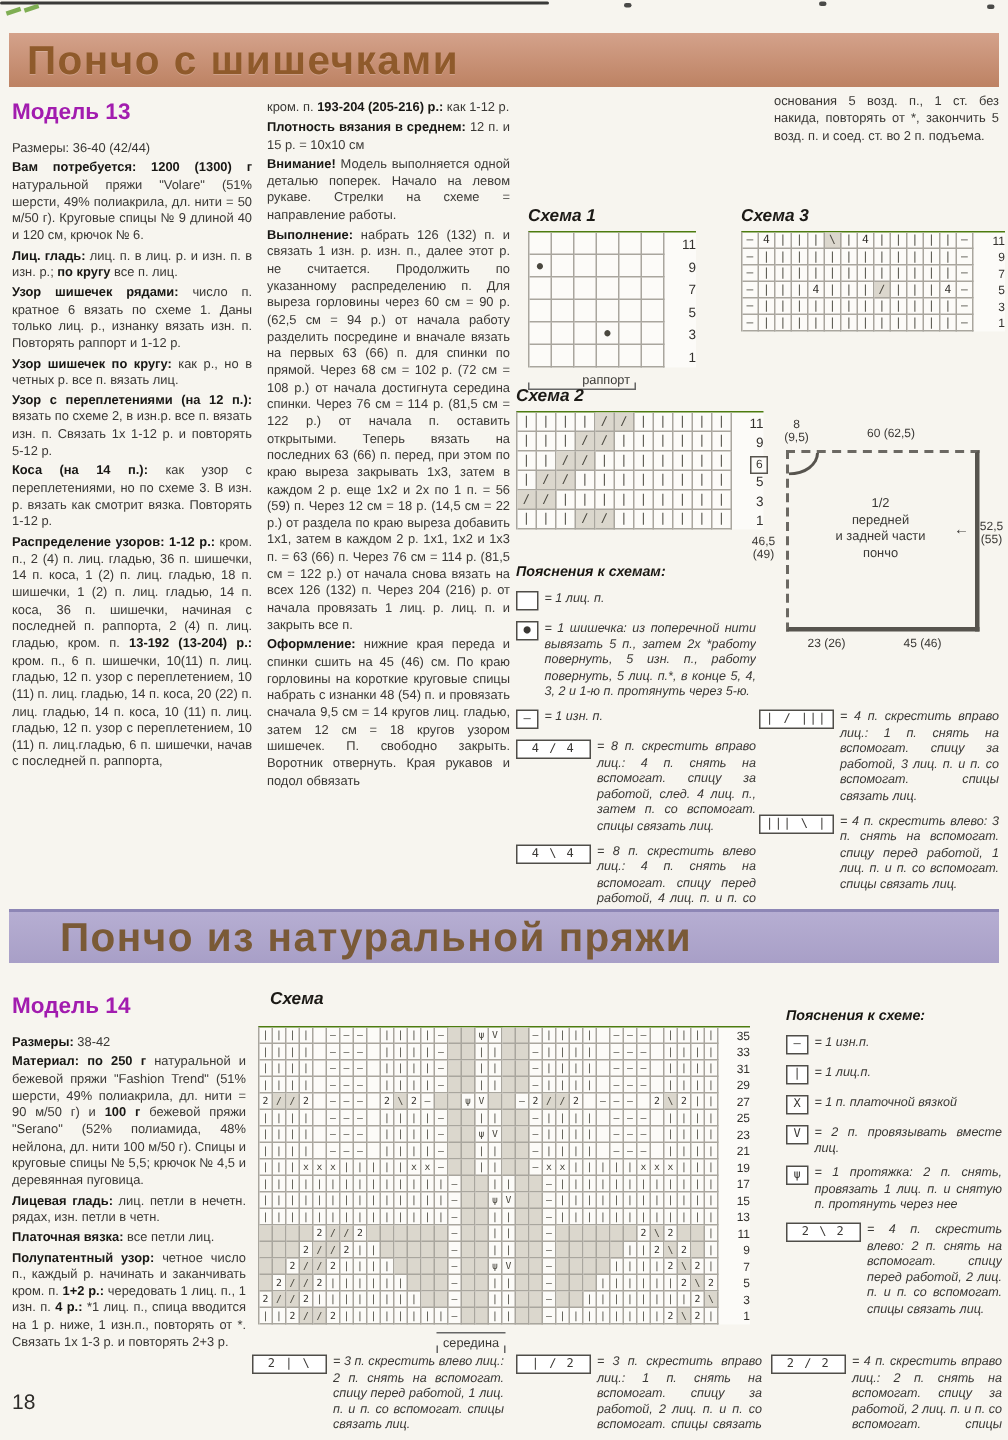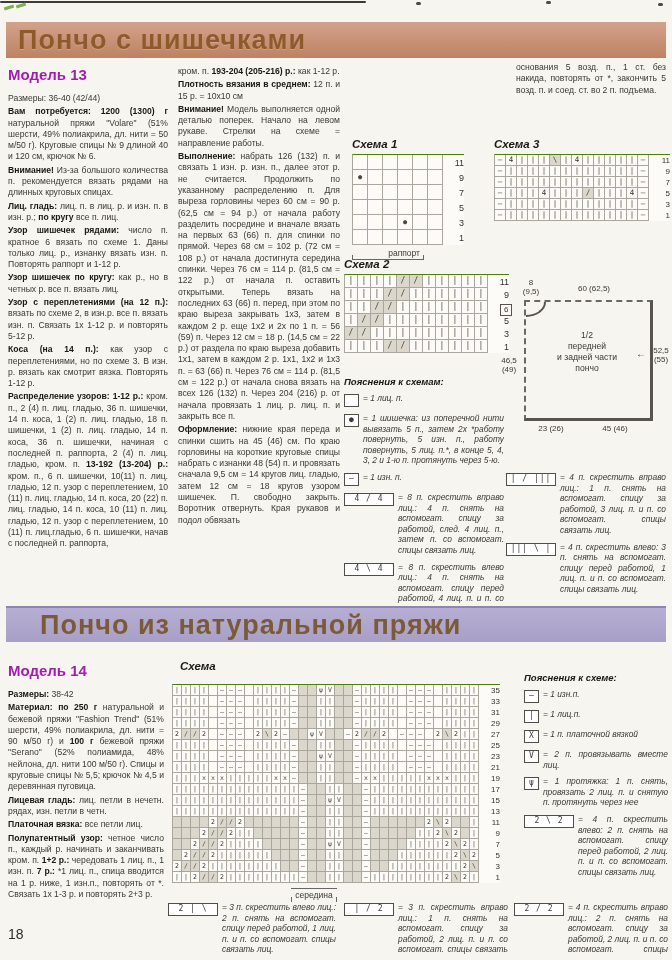--- a/index.html
+++ b/index.html
@@ -80,21 +80,20 @@
 
   <div class="banner banner1">
     <span>Пончо с шишечками</span>
   </div>
 
   <div class="col" style="left:8px;top:64px;width:160px;height:552px;">
     <div class="model-title">Модель 13</div>
     <div>
         <p class="para"><span>Размеры: 36-40 (42/44)</span></p>
         <p class="para"><b>Вам потребуется: 1200 (1300) г</b><span> натуральной пряжи "Volare" (51% шерсти, 49% полиакрила, дл. нити = 50 м/50 г). Круговые спицы № 9 длиной 40 и 120 см, крючок № 6.</span></p>
-        <p class="para"><b>Внимание!</b><span> Из-за большого количества п. рекомендуется вязать рядами на длинных круговых спицах.</span></p>
         <p class="para"><b>Лиц. гладь:</b><span> лиц. п. в лиц. р. и изн. п. в изн. р.; </span><b>по кругу</b><span> все п. лиц.</span></p>
         <p class="para"><b>Узор шишечек рядами:</b><span> число п. кратное 6 вязать по схеме 1. Даны только лиц. р., изнанку вязать изн. п. Повторять раппорт и 1-12 р.</span></p>
         <p class="para"><b>Узор шишечек по кругу:</b><span> как р., но в четных р. все п. вязать лиц.</span></p>
         <p class="para"><b>Узор с переплетениями (на 12 п.):</b><span> вязать по схеме 2, в изн.р. все п. вязать изн. п. Связать 1х 1-12 р. и повторять 5-12 р.</span></p>
         <p class="para"><b>Коса (на 14 п.):</b><span> как узор с переплетениями, но по схеме 3. В изн. р. вязать как смотрит вязка. Повторять 1-12 р.</span></p>
         <p class="para"><b>Распределение узоров: 1-12 р.:</b><span> кром. п., 2 (4) п. лиц. гладью, 36 п. шишечки, 14 п. коса, 1 (2) п. лиц. гладью, 18 п. шишечки, 1 (2) п. лиц. гладью, 14 п. коса, 36 п. шишечки, начиная с последней п. раппорта, 2 (4) п. лиц. гладью, кром. п. </span><b>13-192 (13-204) р.:</b><span> кром. п., 6 п. шишечки, 10(11) п. лиц. гладью, 12 п. узор с переплетением, 10 (11) п. лиц. гладью, 14 п. коса, 20 (22) п. лиц. гладью, 14 п. коса, 10 (11) п. лиц. гладью, 12 п. узор с переплетением, 10 (11) п. лиц.гладью, 6 п. шишечки, начав с последней п. раппорта,</span></p>
       </div>
   </div>
 
   <div class="col" style="left:178px;top:66px;width:162px;height:550px;">
@@ -430,21 +429,21 @@
     <span>Пончо из натуральной пряжи</span>
   </div>
 
   <div class="col" style="left:8px;top:660px;width:156px;height:262px;">
     <div class="model-title">Модель 14</div>
     <div>
         <p class="para"><b>Размеры:</b><span> 38-42</span></p>
         <p class="para"><b>Материал:</b><span> </span><b>по 250 г</b><span> натуральной и бежевой пряжи "Fashion Trend" (51% шерсти, 49% полиакрила, дл. нити = 90 м/50 г) и </span><b>100 г</b><span> бежевой пряжи "Serano" (52% полиамида, 48% нейлона, дл. нити 100 м/50 г). Спицы и круговые спицы № 5,5; крючок № 4,5 и деревянная пуговица.</span></p>
         <p class="para"><b>Лицевая гладь:</b><span> лиц. петли в нечетн. рядах, изн. петли в четн.</span></p>
         <p class="para"><b>Платочная вязка:</b><span> все петли лиц.</span></p>
-        <p class="para"><b>Полупатентный узор:</b><span> четное число п., каждый р. начинать и заканчивать кром. п. </span><b>1+2 р.:</b><span> чередовать 1 лиц. п., 1 изн. п. </span><b>7 р.:</b><span> *1 лиц. п., спица вводится на 1 р. ниже, 1 изн.п., повторять от *. Связать 1х 1-3 р. и повторять 2+3 р.</span></p>
+        <p class="para"><b>Полупатентный узор:</b><span> четное число п., каждый р. начинать и заканчивать кром. п. </span><b>1+2 р.:</b><span> чередовать 1 лиц. п., 1 изн. п. </span><b>4 р.:</b><span> *1 лиц. п., спица вводится на 1 р. ниже, 1 изн.п., повторять от *. Связать 1х 1-3 р. и повторять 2+3 р.</span></p>
       </div>
   </div>
 
   <div class="col" style="left:180px;top:660px;width:120px;height:22px;">
     <div class="scheme-title">Схема</div>
   </div>
 
   <div class="col grid-sm grid-sm-wrap" style="left:172px;top:684px;width:340px;height:202px;">
     <div class="grid"><div class="grow">
           <span class="cell">|</span>
@@ -1114,21 +1113,21 @@
         <div class="leg">
           <span class="sym">X</span>
           <span class="ltext">= 1 п. платочной вязкой</span>
         </div>
         <div class="leg">
           <span class="sym">V</span>
           <span class="ltext">= 2 п. провязывать вместе лиц.</span>
         </div>
         <div class="leg">
           <span class="sym">ψ</span>
-          <span class="ltext">= 1 протяжка: 1 п. снять, провязать 2 лиц. п. и снятую п. протянуть через нее</span>
+          <span class="ltext">= 1 протяжка: 2 п. снять, провязать 1 лиц. п. и снятую п. протянуть через нее</span>
         </div>
         <div class="leg">
           <span class="sym wide">2 \ 2</span>
           <span class="ltext">= 4 п. скрестить влево: 2 п. снять на вспомогат. спицу перед работой, 2 лиц. п. и п. со вспомогат. спицы связать лиц.</span>
         </div>
       </div>
   </div>
 
   <div class="col" style="left:168px;top:902px;width:168px;height:56px;">
     <div>

